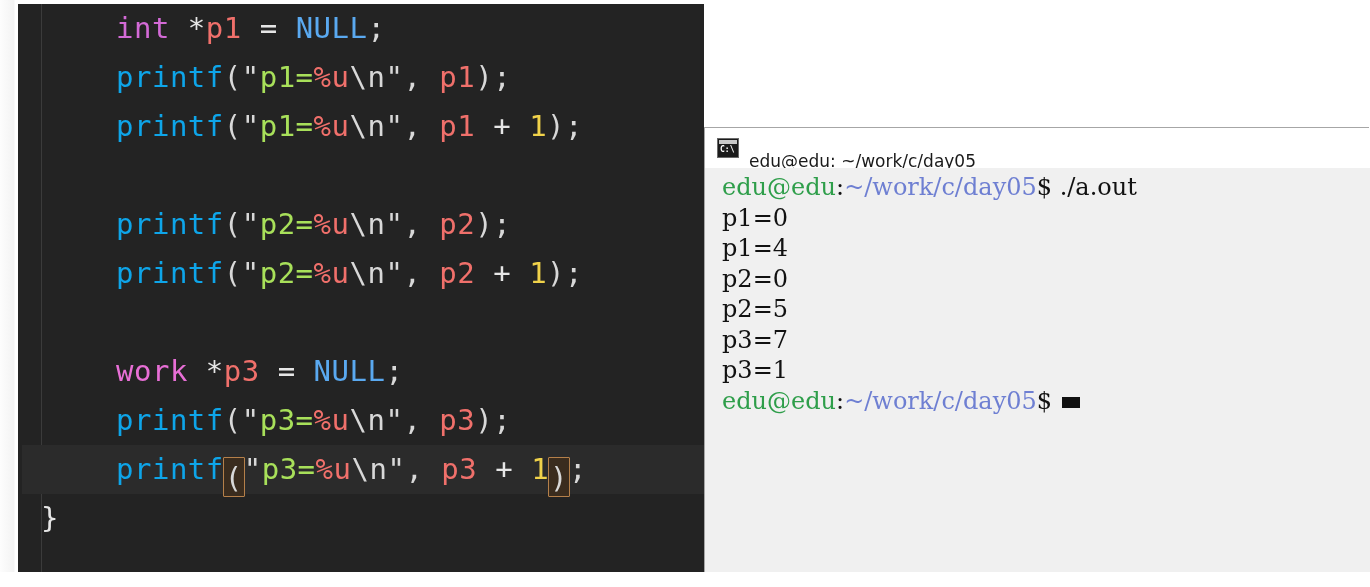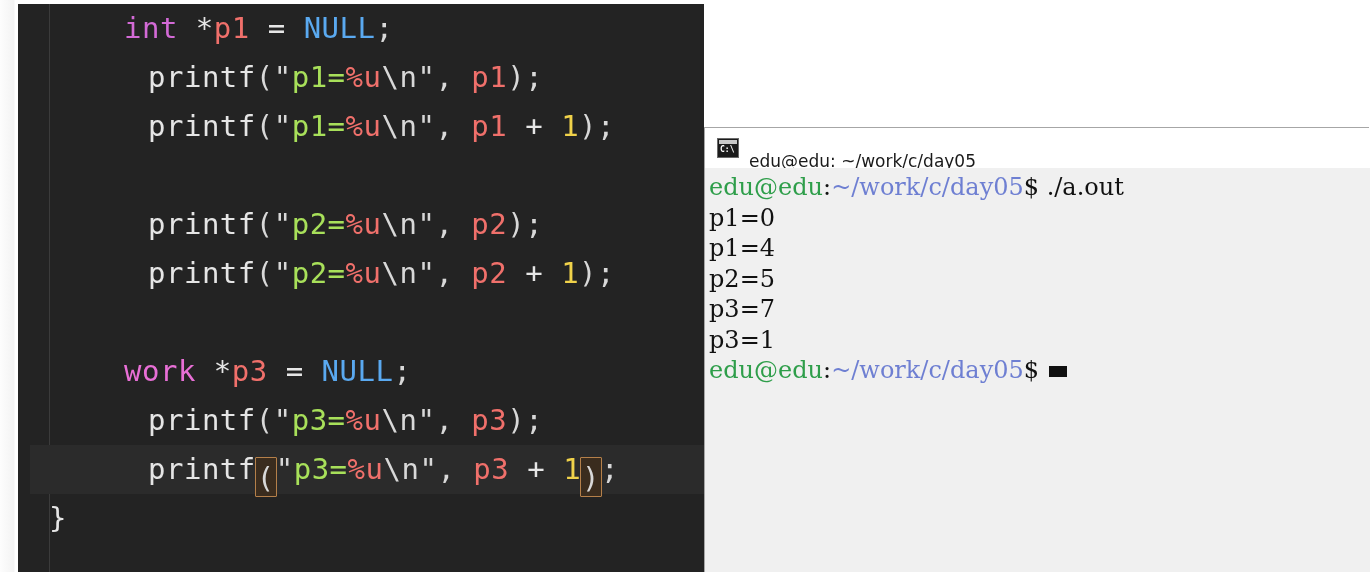--- a/index.html
+++ b/index.html
@@ -29,21 +29,21 @@
     position: absolute;
     left: 18px;
     top: 4px;
     width: 686px;
     height: 568px;
     background: #232323;
     overflow: hidden;
   }
   #editor-inner {
     position: absolute;
-    left: 12px; top: 0;
+    left: 4px; top: 0;
     width: 100%; height: 100%;
   }
   .indent-guide {
     position: absolute;
     top: 0;
     bottom: 0;
     width: 1px;
     background: #3b3b3b;
   }
   .indent-guide.g1 { left: 19px; }
@@ -61,21 +61,21 @@
   }
   .code-line.current {
     background: #2b2b2b;
   }
   .code-line .ind { display: inline-block; width: 94px; }
 
   
   .t-kw      { color: #d36ad6; }
   .t-kw2     { color: #e86fd6; }
   .t-ident   { color: #f0706b; }
-  .t-fn      { color: #e5e5e5; margin-left: 24px; }
+  .t-fn      { color: #0ea5e9; }
   .t-punct   { color: #d8d8d8; }
   .t-str     { color: #a8e05a; text-align: center; }
   .t-fmt     { color: #f0706b; }
   .t-esc     { color: #d8d8d8; }
   .t-num     { color: #f0d24a; }
   .t-const   { color: #5aa9f0; }
   .t-op      { color: #e6e6e6; }
   .t-brace   { color: #e6e6e6; }
 
   .bracket-match {
@@ -142,21 +142,21 @@
     font-family: "DejaVu Sans", sans-serif;
     font-size: 17px;
     color: #1a1a1a;
     white-space: nowrap;
     margin-top: 26px;
   }
   #term-body {
     position: relative;
     height: 408px;
     background: #f0f0f0;
-    padding: 4px 0 0 4px;
+    padding: 4px 0 0 17px;
     box-sizing: border-box;
     overflow: hidden;
   }
   .term-line {
     font-family: "DejaVu Serif", serif;
     font-size: 24px;
     line-height: 30.5px;
     color: #1a1a1a;
     white-space: pre;
   }
@@ -214,20 +214,21 @@
       <div id="term-icon">
         <span>C:\</span>
       </div>
       <div id="term-title-text">edu@edu: ~/work/c/day05</div>
     </div>
     <div id="term-body">
       <div id="term-lines">
           <div class="term-line"><span class="term-user">edu@edu</span><span class="term-colon">:</span><span class="term-path">~/work/c/day05</span><span class="term-plain">$</span><span class="term-plain"> ./a.out</span></div>
           <div class="term-line"><span class="term-plain">p1=0</span></div>
           <div class="term-line"><span class="term-plain">p1=4</span></div>
+          <div class="term-line"><span class="term-plain">p2=0</span></div>
           <div class="term-line"><span class="term-plain">p2=5</span></div>
           <div class="term-line"><span class="term-plain">p3=7</span></div>
           <div class="term-line"><span class="term-plain">p3=1</span></div>
           <div class="term-line"><span class="term-user">edu@edu</span><span class="term-colon">:</span><span class="term-path">~/work/c/day05</span><span class="term-plain">$</span><span class="cursor-block"></span></div>
         </div>
     </div>
   </div>
 
   <div id="bottom-strip"></div>
 </div>

